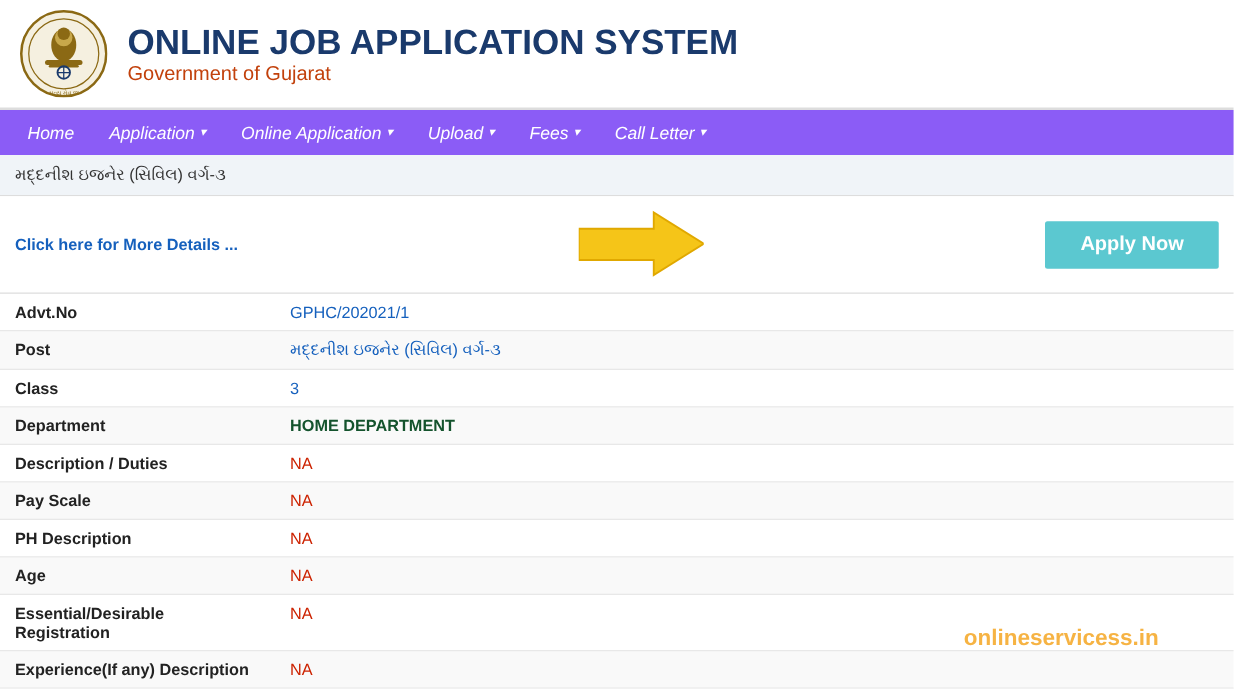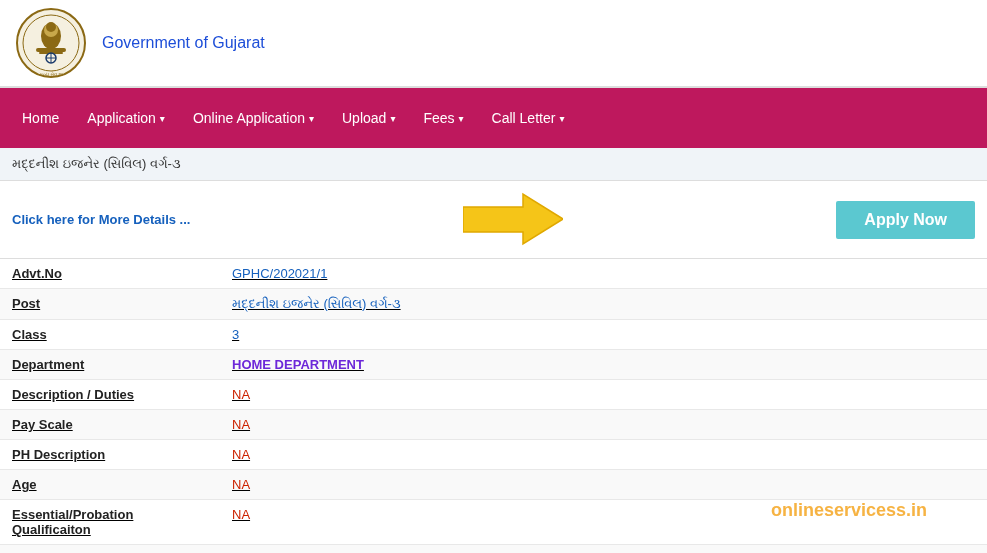--- a/index.html
+++ b/index.html
@@ -20,30 +20,31 @@
       flex-shrink: 0;
     }
     .header-text h1 {
       font-size: 28px;
       font-weight: bold;
       color: #1a3a6c;
       line-height: 1.2;
     }
     .header-text h2 {
       font-size: 16px;
-      color: #1d4ed8;
+      color: #c2410c;
       font-weight: normal;
     }
 
     
     .navbar {
-      background: #be185d;
-      display: flex;
-      align-items: center;
-      padding: 12px 8px;
+      background: #8b5cf6;
+      display: flex;
+      align-items: center;
+      padding: 0 8px;
+      font-style: italic;
     }
     .nav-item {
       color: #fff;
       padding: 10px 14px;
       cursor: pointer;
       font-size: 14px;
       display: flex;
       align-items: center;
       gap: 4px;
       white-space: nowrap;
@@ -101,21 +102,20 @@
       border-radius: 2px;
     }
 
     
     .details-table {
       width: 100%;
       border-collapse: collapse;
     }
     .details-table tr {
       border-bottom: 1px solid #e8e8e8;
-      text-decoration: underline;
     }
     .details-table tr:nth-child(even) {
       background: #f9f9f9;
     }
     .details-table td {
       padding: 7px 12px;
       vertical-align: top;
     }
     .details-table td:first-child {
       font-weight: bold;
@@ -165,20 +165,21 @@
       <rect x="23" y="44" width="24" height="2" rx="1" fill="#8b6914"></rect>
 
       <circle cx="35" cy="50" r="5" fill="none" stroke="#1a3a6c" stroke-width="1.5"></circle>
       <line x1="35" y1="45" x2="35" y2="55" stroke="#1a3a6c" stroke-width="1"></line>
       <line x1="30" y1="50" x2="40" y2="50" stroke="#1a3a6c" stroke-width="1"></line>
 
       <text x="35" y="68" text-anchor="middle" font-size="5" fill="#8b6914">સત્ય મેવ જ</text>
     </svg>
   </div>
   <div class="header-text">
+    <h1>ONLINE JOB APPLICATION SYSTEM</h1>
     <h2>Government of Gujarat</h2>
   </div>
 </div>
 
 <nav class="navbar">
   <div class="nav-item">
     <span>Home</span>
   </div>
   <div class="nav-item">
     <span>Application</span>
@@ -228,40 +229,40 @@
         <tr>
           <td>Post</td>
           <td class="td-blue">મદ્દનીશ ઇજનેર (સિવિલ) વર્ગ-૩</td>
         </tr>
         <tr>
           <td>Class</td>
           <td class="td-blue">3</td>
         </tr>
         <tr>
           <td>Department</td>
-          <td style="color: #6d28d9; font-weight: bold;">HOME DEPARTMENT</td>
+          <td style="color: #14532d; font-weight: bold;">HOME DEPARTMENT</td>
         </tr>
         <tr>
           <td>Description / Duties</td>
           <td style="color: rgb(204, 34, 0);">NA</td>
         </tr>
         <tr>
           <td>Pay Scale</td>
           <td style="color: rgb(204, 34, 0);">NA</td>
         </tr>
         <tr>
           <td>PH Description</td>
           <td style="color: rgb(204, 34, 0);">NA</td>
         </tr>
         <tr>
           <td>Age</td>
           <td style="color: rgb(204, 34, 0);">NA</td>
         </tr>
         <tr>
-          <td>Essential/Probation Qualificaiton</td>
+          <td>Essential/Desirable Registration</td>
           <td style="color: rgb(204, 34, 0);">NA</td>
         </tr>
         <tr>
           <td>Experience(If any) Description</td>
           <td style="color: rgb(204, 34, 0);">NA</td>
         </tr>
       </tbody>
   </table>
 
 </div>

